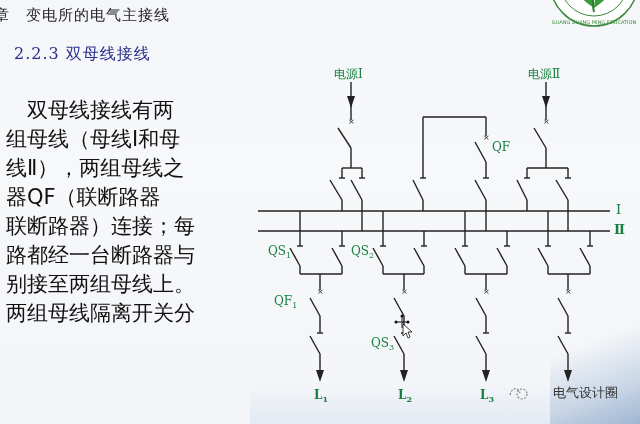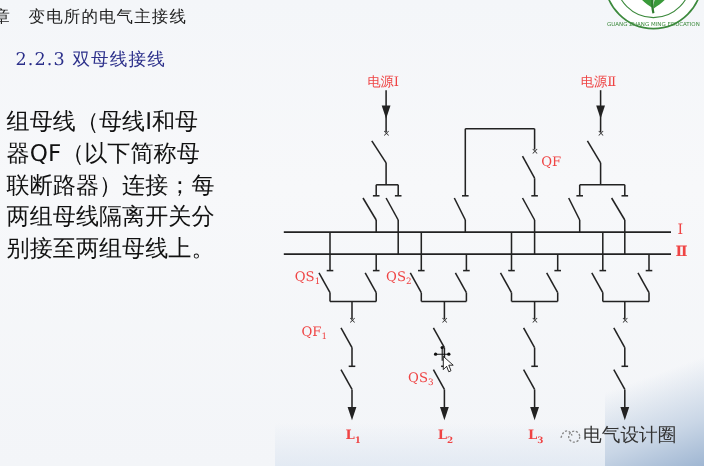--- a/index.html
+++ b/index.html
@@ -29,53 +29,56 @@
   }
   .body-text {
     position:absolute; left:6px; top:96px; width:228px;
     font-size:21px; line-height:29px; color:#111;
     font-family: "DejaVu Sans", "Liberation Sans", sans-serif;
   }
   .body-text p { margin:0; white-space:nowrap; }
   .logo { position:absolute; left:548px; top:-28px; width:92px; height:58px; }
   .diagram { position:absolute; left:250px; top:60px; width:390px; height:360px; }
   .diag-label {
-    position:absolute; font-size:12px; color:#ef4444;
+    position:absolute; font-size:12px; color:#15803d;
     font-family: "DejaVu Serif", "Liberation Serif", serif; white-space:nowrap;
   }
   .diag-label sub { font-size:8px; }
   .watermark {
-    position:absolute; left:508px; top:384px; font-size:17px; color:#333;
+    position:absolute; left:508px; top:384px; font-size:13px; color:#333;
     font-family: "DejaVu Sans", "Liberation Sans", sans-serif; white-space:nowrap;
-    display:flex; align-items:center; gap:0;
+    display:flex; align-items:center; gap:23px;
   }
   .cursor { position:absolute; left:394px; top:314px; width:20px; height:26px; }
 </style>
 </head>
 <body>
 
 <div class="slide">
   <div class="bg-bottom"></div>
   <div class="bg-corner"></div>
 
   <div class="header-chapter">
     <span>章</span><span class="sep"></span><span>变电所的电气主接线</span>
   </div>
 
   <div class="section-title">
     <span>2.2.3</span>
     <span>双母线接线</span>
   </div>
 
   <div class="body-text">
+    <p>　双母线接线有两</p>
     <p>组母线（母线Ⅰ和母</p>
-    <p> 器QF（以下简称母</p>
+    <p>线Ⅱ），两组母线之</p>
+    <p> 器QF（联断路器</p>
     <p>联断路器）连接；每</p>
+    <p>路都经一台断路器与</p>
+    <p>别接至两组母线上。</p>
     <p>两组母线隔离开关分</p>
-    <p>别接至两组母线上。</p>
   </div>
 
   <svg class="logo" viewBox="0 0 92 58">
     <circle cx="46" cy="10" r="44" fill="#ffffff" stroke="#3d8a3d" stroke-width="1.5"></circle>
     <circle cx="46" cy="10" r="34" fill="none" stroke="#3d8a3d" stroke-width="1"></circle>
     <path d="M46 36 C 38 30, 30 26, 32 16 C 40 18, 46 24, 46 36 Z" fill="#3a9a3a"></path>
     <path d="M46 36 C 54 30, 62 26, 60 16 C 52 18, 46 24, 46 36 Z" fill="#3a9a3a"></path>
     <path d="M46 40 C 44 32, 45 26, 46 20" stroke="#2f7d2f" stroke-width="2" fill="none"></path>
     <text x="46" y="52" font-size="5" text-anchor="middle" fill="#3d8a3d" font-family="DejaVu Sans, sans-serif">GUANG ZHANG MING EDUCATION</text>
   </svg>

